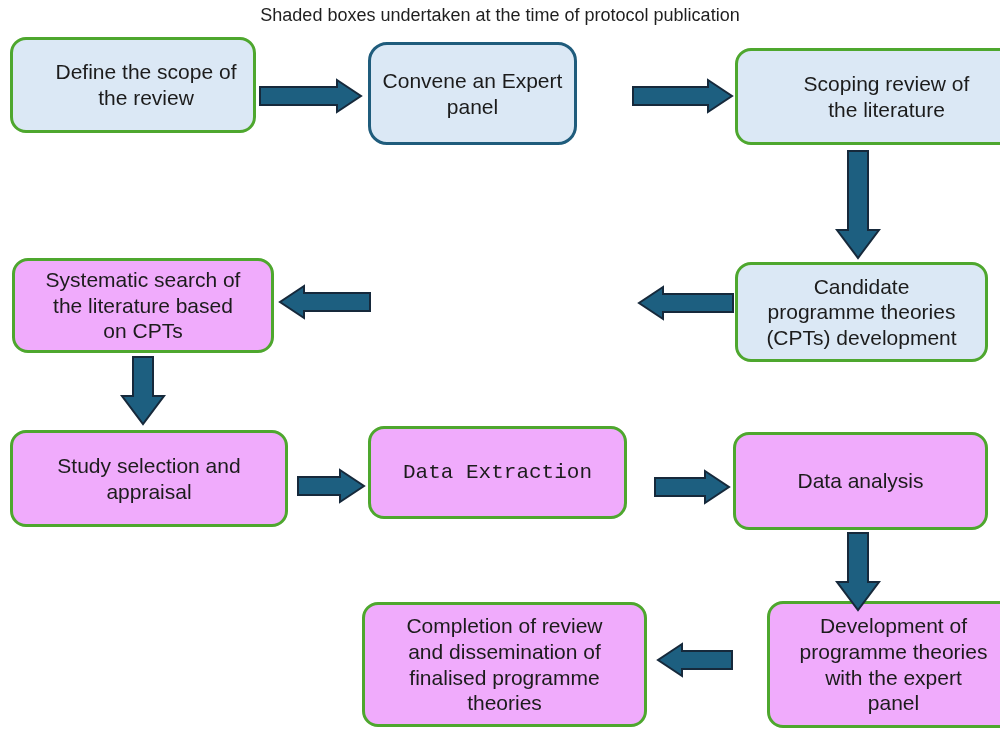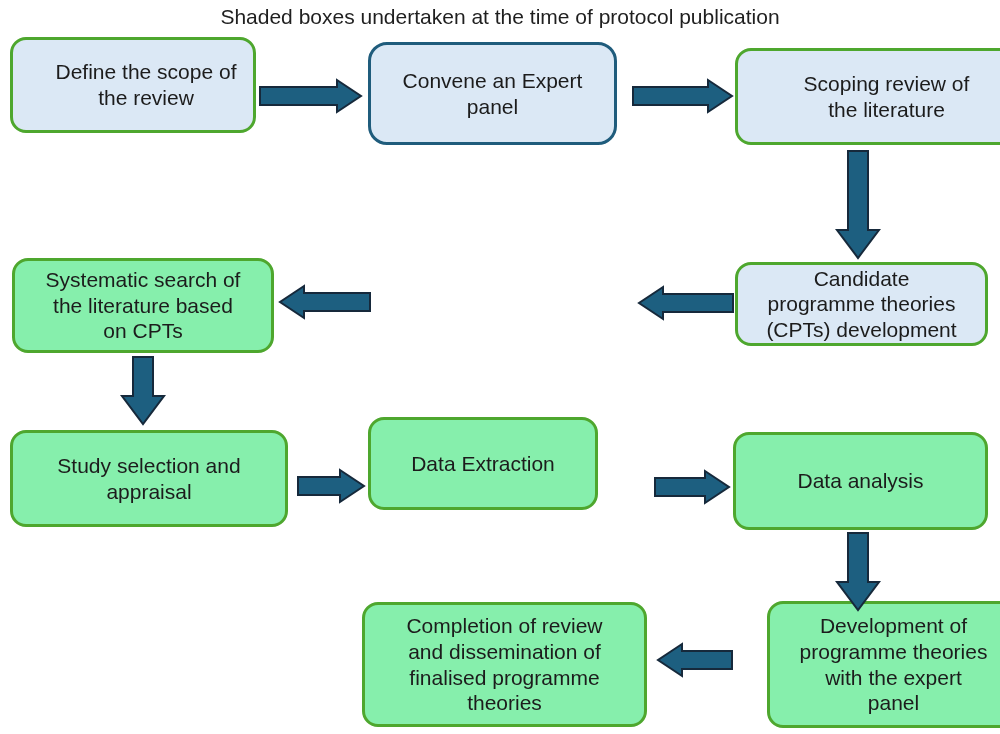--- a/index.html
+++ b/index.html
@@ -9,52 +9,52 @@
     height: 734px;
     background: #ffffff;
     font-family: "Liberation Sans", "DejaVu Sans", sans-serif;
     overflow: hidden;
   }
   #diagram-title {
     position: absolute;
     left: 0; top: 5px;
     width: 1000px;
     text-align: center;
-    font-size: 21px;
+    font-size: 18px;
     color: #1f1f1f;
   }
   .box {
     position: absolute;
     box-sizing: border-box;
     border-radius: 16px;
     display: flex;
     align-items: center;
     justify-content: center;
     text-align: center;
     font-size: 21px;
     line-height: 1.22;
     color: #1c1c1c;
     padding: 4px 10px;
     white-space: pre-line;
   }
   .shaded { background: #dbe8f5; }
-  .plain  { background: #86efac; }
+  .plain  { background: #f0abfc; }
   .border-green { border: 3px solid #4ea72e; }
   .border-blue  { border: 3px solid #1f5c7c; }
   .arrow { position: absolute; }
   .arrow polygon { fill: #1d5f80; stroke: #16293b; stroke-width: 2; stroke-linejoin: miter; }
 
   #b1  { left: 10px;  top: 37px;  width: 246px; height: 96px; padding-left: 36px; }
-  #b2  { left: 368px; top: 42px;  width: 249px; height: 103px; border-radius: 19px; }
+  #b2  { left: 368px; top: 42px;  width: 209px; height: 103px; border-radius: 19px; }
   #b3  { left: 735px; top: 48px;  width: 303px; height: 97px; }
   #b4  { left: 12px;  top: 258px; width: 262px; height: 95px; }
   #b5  { left: 372px; top: 258px; width: 260px; height: 90px; }
-  #b6  { left: 735px; top: 262px; width: 253px; height: 84px; }
+  #b6  { left: 735px; top: 262px; width: 253px; height: 100px; }
   #b7  { left: 10px;  top: 430px; width: 278px; height: 97px; }
-  #b8  { left: 368px; top: 417px; width: 230px; height: 93px; }
+  #b8  { left: 368px; top: 426px; width: 259px; height: 93px; font-family: Liberation Mono, monospace; }
   #b9  { left: 733px; top: 432px; width: 255px; height: 98px; }
   #b10 { left: 362px; top: 602px; width: 285px; height: 125px; }
   #b11 { left: 767px; top: 601px; width: 253px; height: 127px; }
 
   #a1  { left: 259px; top: 78px;  }
   #a2  { left: 632px; top: 78px;  }
   #a3  { left: 835px; top: 150px; }
   #a4  { left: 278px; top: 284px; }
   #a5  { left: 637px; top: 285px; }
   #a6  { left: 120px; top: 356px; }

